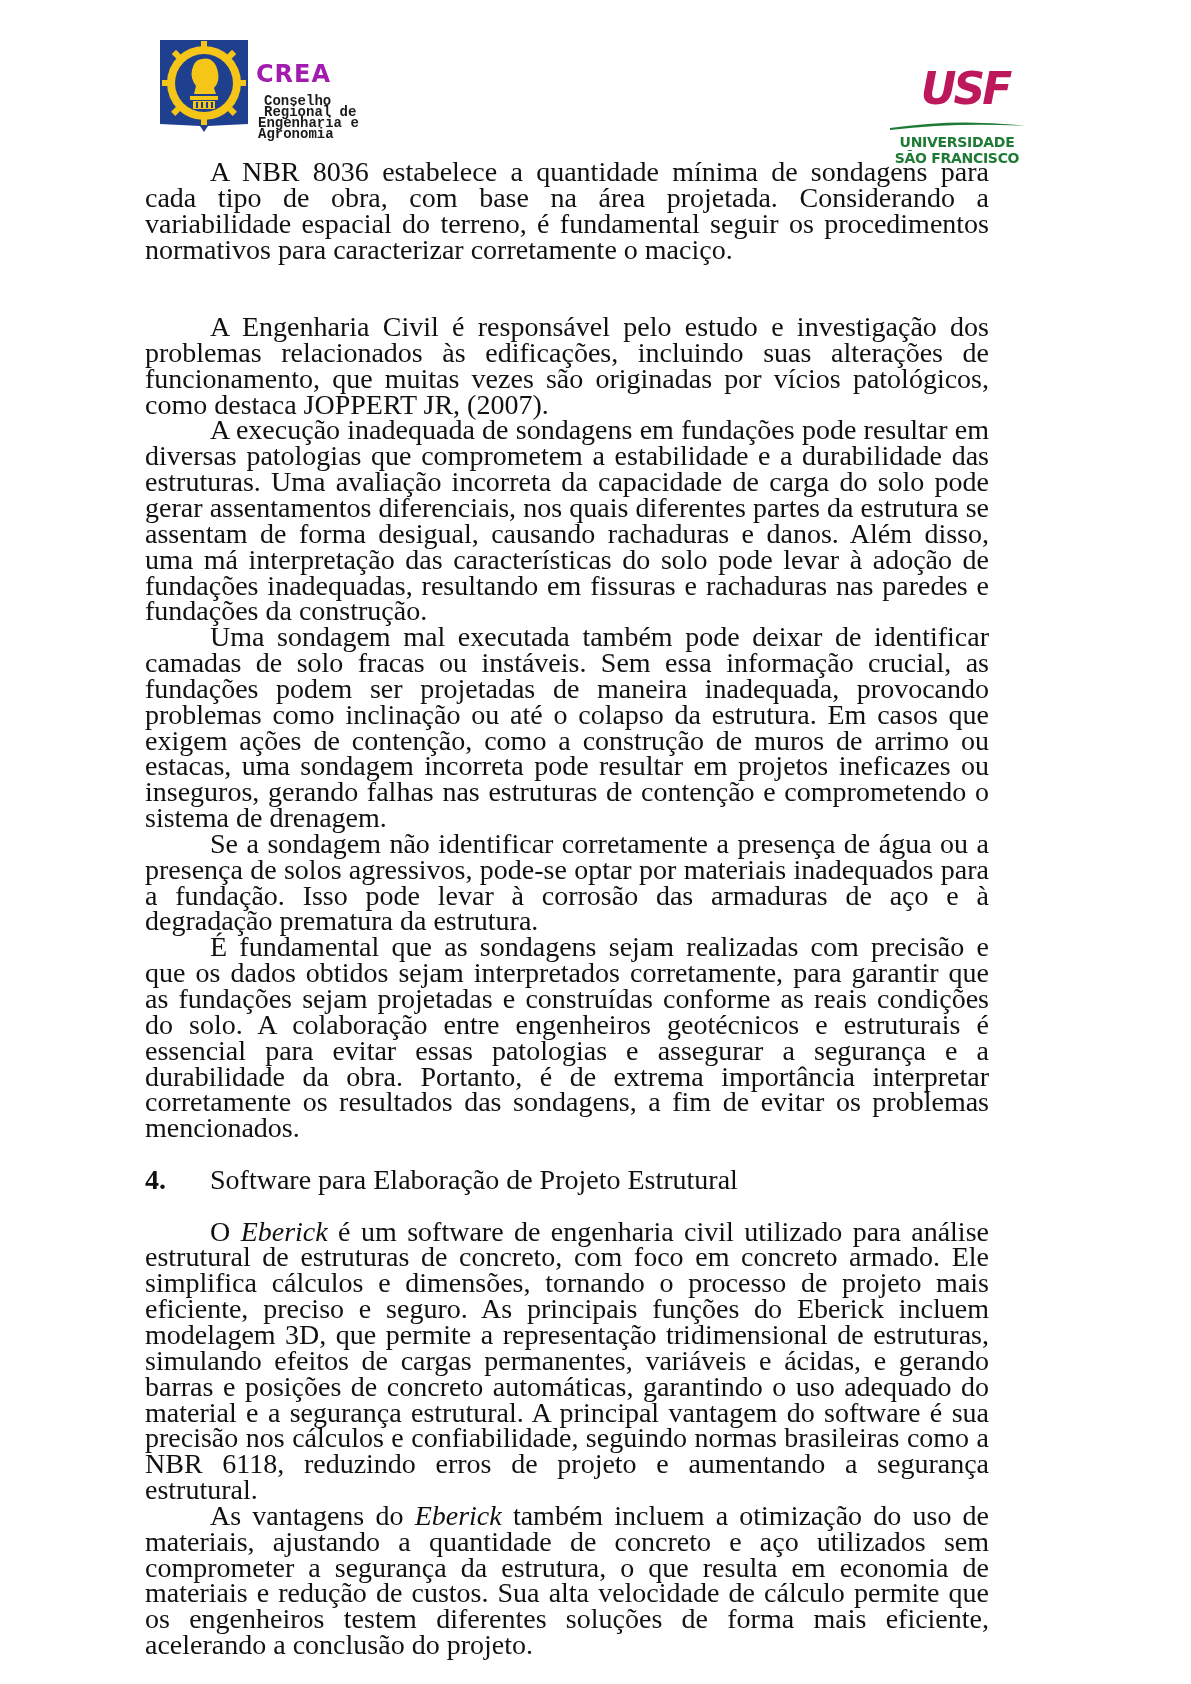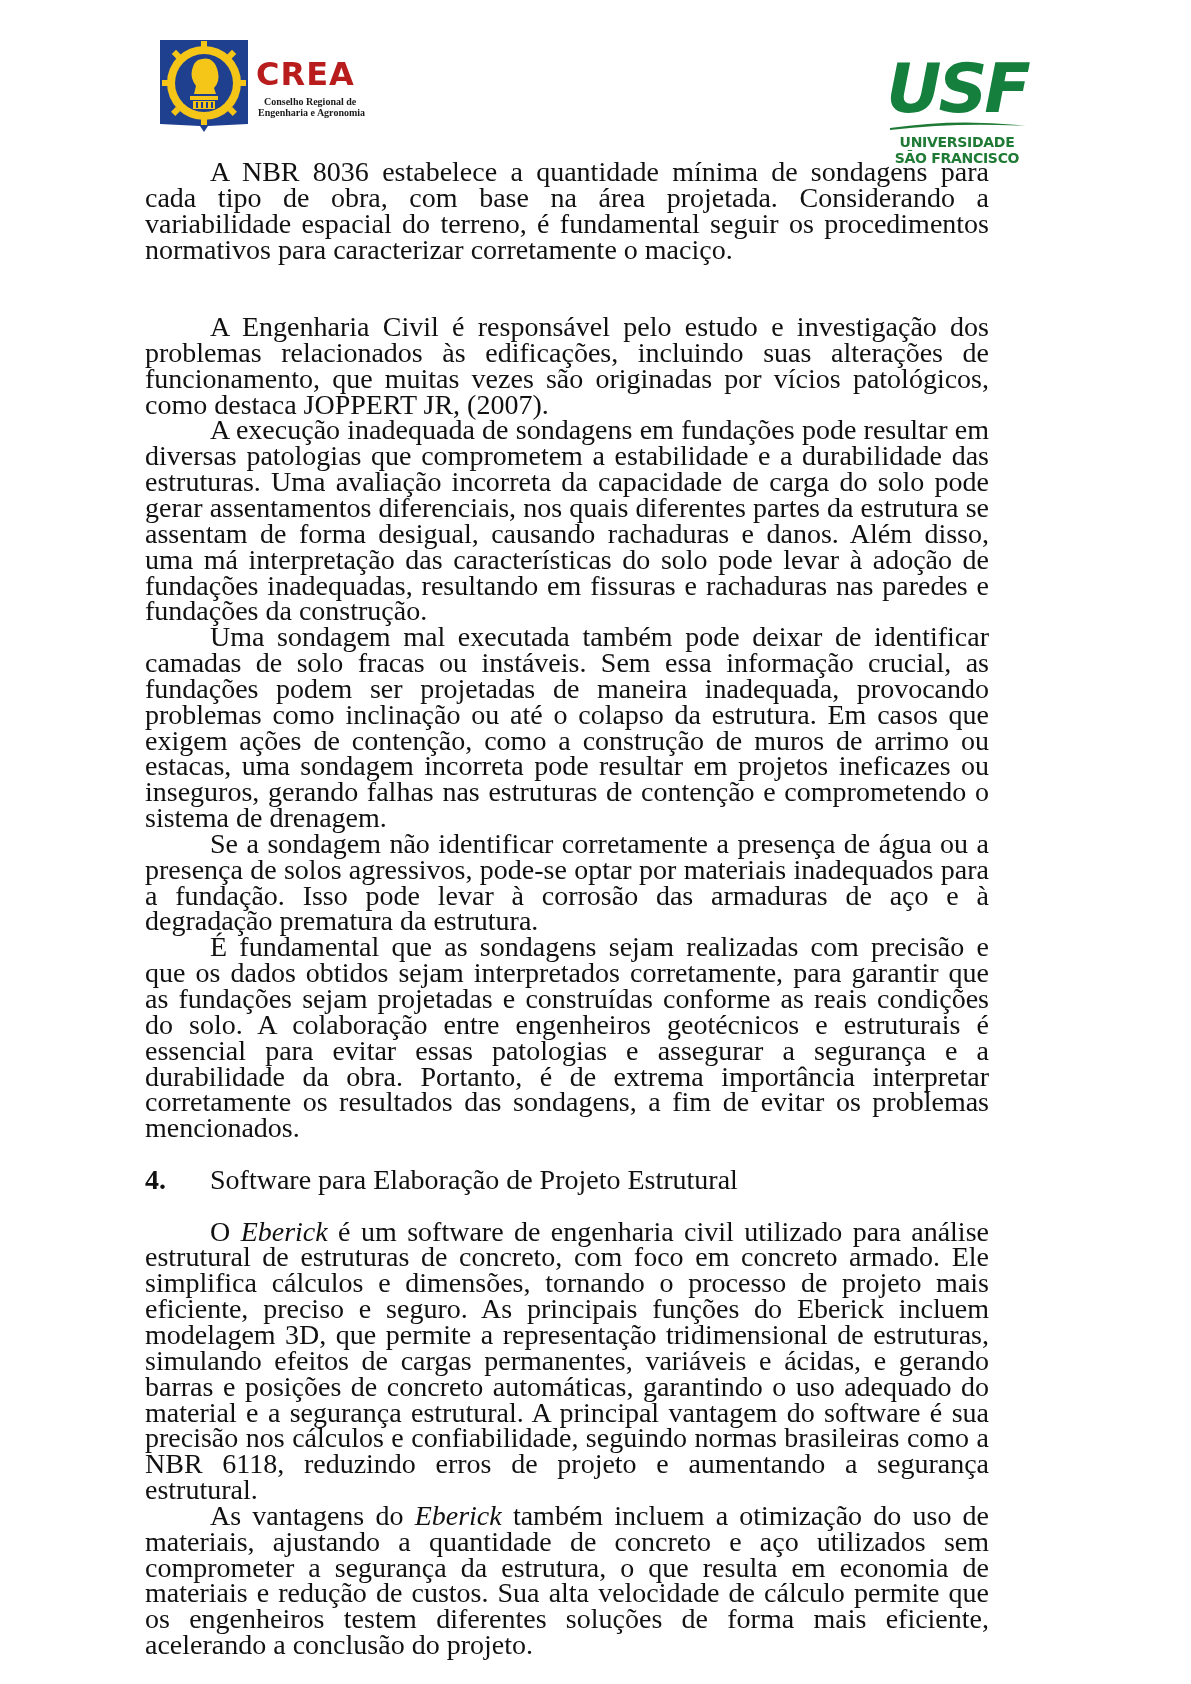--- a/index.html
+++ b/index.html
@@ -37,29 +37,29 @@
     <path d="M40 22 Q56 16 60 34 Q62 44 56 50 L58 56 H36 L38 48 Q32 40 34 32 Q36 24 40 22 Z" fill="#f5c518"></path>
     <rect x="32" y="58" width="28" height="4" fill="#f5c518"></rect>
     <rect x="35" y="63" width="22" height="8" fill="#f5c518"></rect>
     <g fill="#1f3f8f">
         <rect x="38" y="64" width="2" height="6"></rect>
         <rect x="43" y="64" width="2" height="6"></rect>
         <rect x="48" y="64" width="2" height="6"></rect>
         <rect x="53" y="64" width="2" height="6"></rect>
       </g>
   </svg>
-  <div style="position:absolute;left:98px;top:18px;font-family:'DejaVu Sans',sans-serif;font-weight:bold;font-size:32px;letter-spacing:1px;color:#b91c1c;line-height:36px;">CREA</div>
-  <div style="position:absolute;left:100px;top:58px;font-family:Liberation Serif, serif;font-weight:bold;font-size:10px;color:#1a1a1a;line-height:11px;">
+  <div style="position:absolute;left:98px;top:18px;font-family:'DejaVu Sans',sans-serif;font-weight:bold;font-size:24px;letter-spacing:1px;color:#a21caf;line-height:36px;">CREA</div>
+  <div style="position:absolute;left:100px;top:58px;font-family:Liberation Mono, monospace;font-weight:bold;font-size:14px;color:#1a1a1a;line-height:11px;">
     <div style="padding-left:6px">Conselho Regional de</div>
     <div>Engenharia e Agronomia</div>
   </div>
 </div>
 
 <div class="logo-usf">
-  <div style="position:absolute;left:0;top:-4px;width:150px;text-align:center;font-family:'DejaVu Sans',sans-serif;font-weight:bold;font-style:italic;font-size:68px;line-height:70px;color:#15803d;letter-spacing:-3px;">USF</div>
+  <div style="position:absolute;left:8px;top:-4px;width:150px;text-align:center;font-family:'DejaVu Sans',sans-serif;font-weight:bold;font-style:italic;font-size:44px;line-height:70px;color:#be185d;letter-spacing:-3px;">USF</div>
   <svg style="position:absolute;left:6px;top:62px" width="140" height="12" viewBox="0 0 140 12">
     <path d="M2 8 Q70 -2 138 6 Q70 2 2 10 Z" fill="#1e7a34"></path>
   </svg>
   <div style="position:absolute;left:0;top:76px;width:150px;text-align:center;font-family:'DejaVu Sans',sans-serif;font-weight:bold;font-size:14px;color:#1e7a34;letter-spacing:-0.3px;">UNIVERSIDADE SÃO FRANCISCO</div>
 </div>
 
 <div class="content">
   <p>A NBR 8036 estabelece a quantidade mínima de sondagens para cada tipo de obra, com base na área projetada. Considerando a variabilidade espacial do terreno, é fundamental seguir os procedimentos normativos para caracterizar corretamente o maciço.</p>
   <div class="gap"></div>
   <div class="gap"></div>

